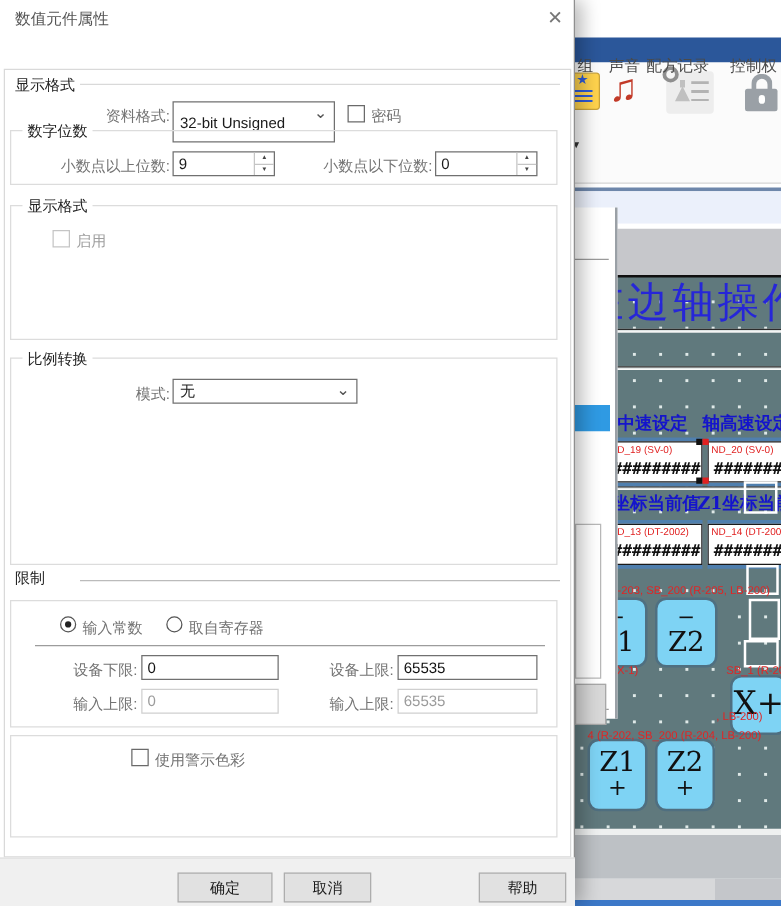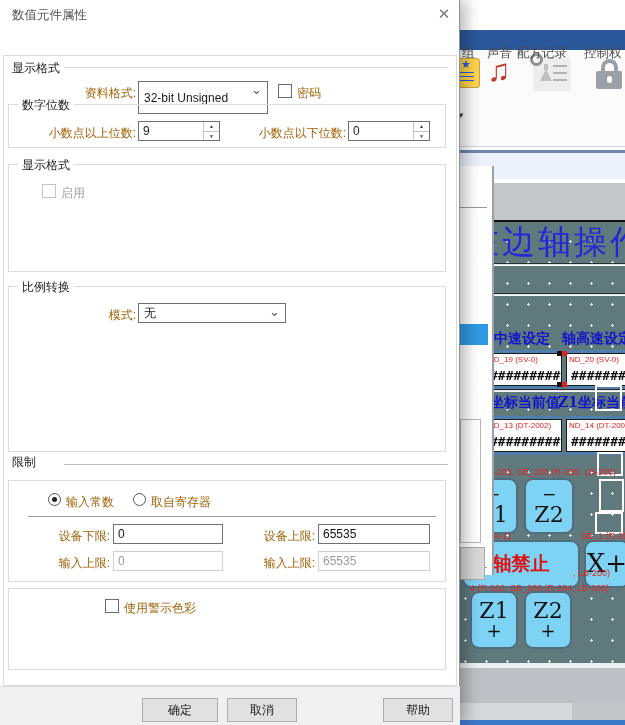--- a/index.html
+++ b/index.html
@@ -80,21 +80,21 @@
   .dlg-close { left:433px; top:5px; font-size:15px; color:#777; width:22px; height:20px; text-align:center; }
   .tabs { left:8px; top:33px; height:22px; display:flex; align-items:flex-end; }
   .tab { position:static; border:1px solid #d9d9d9; border-bottom:none; background:#f0f0f0;
       padding:3px 9px 4px; margin-right:0; white-space:nowrap; }
   .tab.active { background:#fff; padding-top:6px; border-color:#cfcfcf; z-index:2; margin-bottom:-1px; }
   .pane { left:3px; top:55px; width:454px; height:631px; border:1px solid #d9d9d9; background:#fff; }
   .hdr { font-size:12px; color:#222; white-space:nowrap; background:#fff; padding:0 2px; z-index:2; }
   .hline { height:1px; background:#d9d9d9; }
   .grp { border:1px solid #dcdcdc; }
   .legend { top:-8px; left:9px; background:#fff; padding:0 4px; font-size:12px; color:#222; white-space:nowrap; }
-  .lbl { white-space:nowrap; color:#a16207; }
+  .lbl { white-space:nowrap; color:#737373; }
   .lbl.r { text-align:right; }
   .field { border:1px solid #707070; background:#fff; font-size:12px; font-family:inherit; padding:0 4px; color:#111; }
   .field.dis { border-color:#cfcfcf; color:#9b9b9b; }
   .combo { border:1px solid #707070; background:#fff; display:flex; align-items:center; padding:0 5px; }
   .combo .chev { position:absolute; right:5px; top:0px; font-size:13px; color:#555; }
   .spinbox { border:1px solid #707070; background:#fff; }
   .spinbox .val { position:absolute; left:4px; top:2px; font-size:12px; }
   .spin { position:absolute; right:0; top:0; bottom:0; width:16px; border-left:1px solid #c5c5c5; display:flex; flex-direction:column; }
   .spin span { position:static; flex:1; display:flex; align-items:center; justify-content:center; font-size:5px; color:#444; }
   .spin span:first-child { border-bottom:1px solid #c5c5c5; }
@@ -185,23 +185,20 @@
     <span class="l2" style="position:static;">Z1</span>
   </div>
   <div class="hbtn" style="left:84px; top:256px; width:50px; height:56px;">
     <span class="l1" style="position:static;">−</span>
     <span class="l2" style="position:static;">Z2</span>
   </div>
 
   <div class="ann" style="left:38px; top:309px;">_0 (X-1)</div>
   <div class="ann" style="left:141px; top:309px;">SB_1 (R-200, LB</div>
 
-  <div class="hbtn hbtn-red" style="left:22px; top:318px; width:118px; height:48px;">
-    <span style="position:static;">轴禁止</span>
-  </div>
   <div class="hbtn hbtn-xp" style="left:144px; top:318px; width:46px; height:48px;">
     <span style="position:static;">X+</span>
   </div>
   <div class="ann" style="left:133px; top:346px;">, LB-200)</div>
 
   <div class="ann" style="left:30px; top:361px;">4 (R-202, SB_200 (R-204, LB-200)</div>
 
   <div class="hbtn big1" style="left:30px; top:369px; width:48px; height:58px;">
     <span class="l1" style="position:static;">Z1</span>
     <span class="l2" style="position:static;">+</span>

